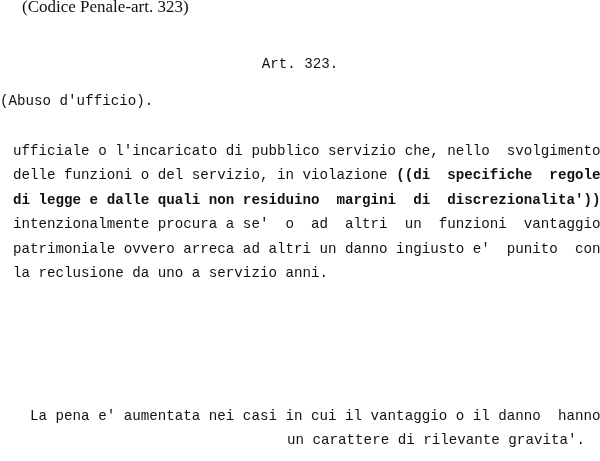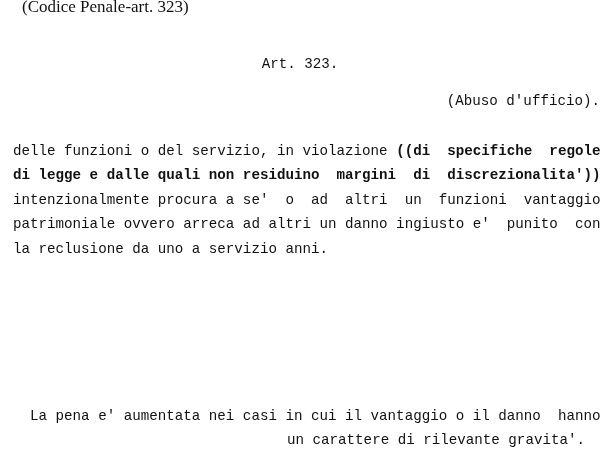--- a/index.html
+++ b/index.html
@@ -3,37 +3,38 @@
   <meta charset="utf-8">
   <style>
     html, body { margin: 0; padding: 0; background: #ffffff; }
     body { width: 600px; height: 461px; overflow: hidden; position: relative; color: #111111; }
     .header {
       position: absolute; left: 22px; top: -3px;
       font-family: "Liberation Serif", serif; font-size: 17px; color: #111;
     }
     .mono { font-family: "Liberation Mono", "DejaVu Sans Mono", monospace; font-size: 14.2px; }
     .art-title { position: absolute; top: 56px; left: 0; width: 600px; text-align: center; }
-    .art-subtitle { position: absolute; top: 93px; left: 0; width: 600px; text-align: right; }
+    .art-subtitle { position: absolute; top: 93px; left: 0; width: 600px; text-align: left; }
     .para { position: absolute; left: 13px; width: 572px; }
     .line { height: 24.4px; line-height: 24.4px; white-space: pre; display: flex; justify-content: space-between; }
     .line.nojust { display: block; }
     .bi { font-weight: bold; }
     #p1 { top: 139px; }
     #p2 { top: 404px; text-align: right; }
   </style>
 </head>
 <body>
 
 <div class="header">(Codice Penale-art. 323)</div>
 
 <div class="mono art-title">Art. 323.</div>
 <div class="mono art-subtitle">(Abuso d'ufficio).</div>
 
 <div class="mono para" id="p1">
+  <div class="line nojust">ufficiale o l'incaricato di pubblico servizio che, nello  svolgimento</div>
   <div class="line nojust"><span>delle funzioni o del servizio, in violazione </span><span class="bi">((di  specifiche  regole</span></div>
   <div class="line nojust bi">di legge e dalle quali non residuino  margini  di  discrezionalita'))</div>
   <div class="line nojust">intenzionalmente procura a se'  o  ad  altri  un  funzioni  vantaggio</div>
   <div class="line nojust">patrimoniale ovvero arreca ad altri un danno ingiusto e'  punito  con</div>
   <div class="line nojust">la reclusione da uno a servizio anni.</div>
 </div>
 
 <div class="mono para" id="p2">
   <div class="line nojust">  La pena e' aumentata nei casi in cui il vantaggio o il danno  hanno</div>
   <div class="line nojust">un carattere di rilevante gravita'.</div>

